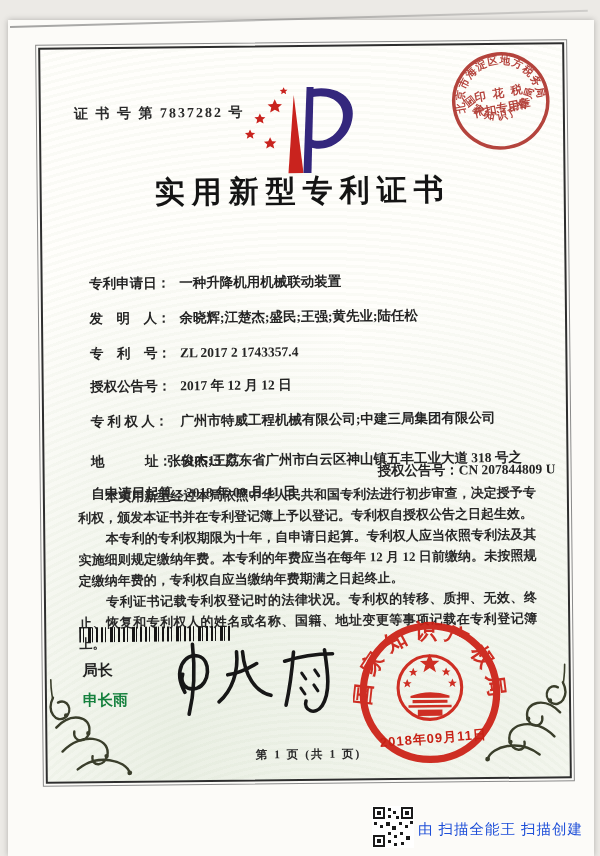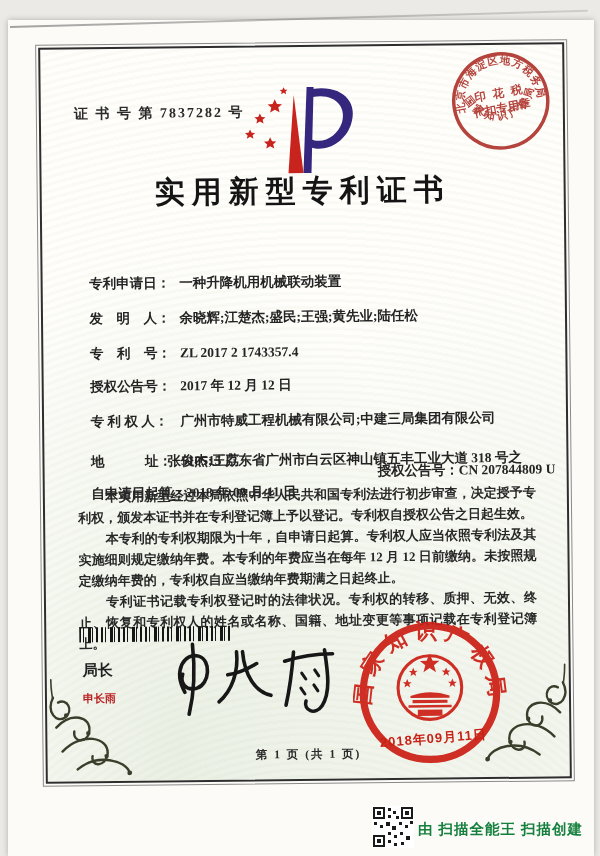--- a/index.html
+++ b/index.html
@@ -41,33 +41,33 @@
   .grant-right{position:absolute;left:300px;top:0;white-space:pre;}
   .paras{position:absolute;left:33px;top:437px;width:458px;font-size:13px;line-height:21px;
     color:#282828;font-weight:600;text-align:justify;}
   .paras p{margin:0;text-indent:2.1em;}
   .barcode{position:absolute;left:33px;top:578px;width:152px;height:15px;
     background:repeating-linear-gradient(90deg,
       #151515 0 2px, transparent 2px 4px, #151515 4px 5px, transparent 5px 9px,
       #151515 9px 12px, transparent 12px 13px, #151515 13px 14px, transparent 14px 17px,
       #151515 17px 19px, transparent 19px 22px);}
   .signer-title{position:absolute;left:36px;top:612px;font-size:15px;font-weight:700;color:#222;}
-  .signer-name{position:absolute;left:36px;top:642px;font-size:11px;font-weight:700;color:#b91c1c;}
+  .signer-name{position:absolute;left:36px;top:642px;font-size:15px;font-weight:700;color:#15803d;}
   .signature{position:absolute;left:108px;top:590px;}
   .seal-main{position:absolute;left:306px;top:570px;opacity:.93;}
   .seal-date{position:absolute;left:308px;top:684px;width:156px;text-align:center;
     font-size:13px;font-weight:700;color:#c82115;letter-spacing:1px;transform:rotate(-4deg);
     font-family:"Liberation Sans","DejaVu Sans",sans-serif;}
   .seal-tax{position:absolute;left:404px;top:0px;opacity:.85;transform:rotate(-10deg);}
   .flourish{position:absolute;}
   .flourish.left{left:-4px;top:560px;}
   .flourish.right{right:-4px;top:540px;transform:scaleX(-1);}
   .footer{position:absolute;left:0;top:700px;width:100%;text-align:center;
     font-size:11.5px;letter-spacing:2px;color:#2a2a2a;font-weight:600;}
-  .scan-credit{position:absolute;left:418px;top:820px;font-size:14.5px;font-weight:700;color:#15803d;
+  .scan-credit{position:absolute;left:418px;top:820px;font-size:14.5px;font-weight:400;color:#1d4ed8;
     font-family:"Liberation Sans","DejaVu Sans",sans-serif;letter-spacing:1px;}
   .qr{position:absolute;left:372px;top:806px;}
   text{font-family:"Liberation Serif","DejaVu Serif",serif;}
 </style>
 </head>
 <body>
 
 <div class="paper"></div>
 <div class="page-edge"></div>
 

